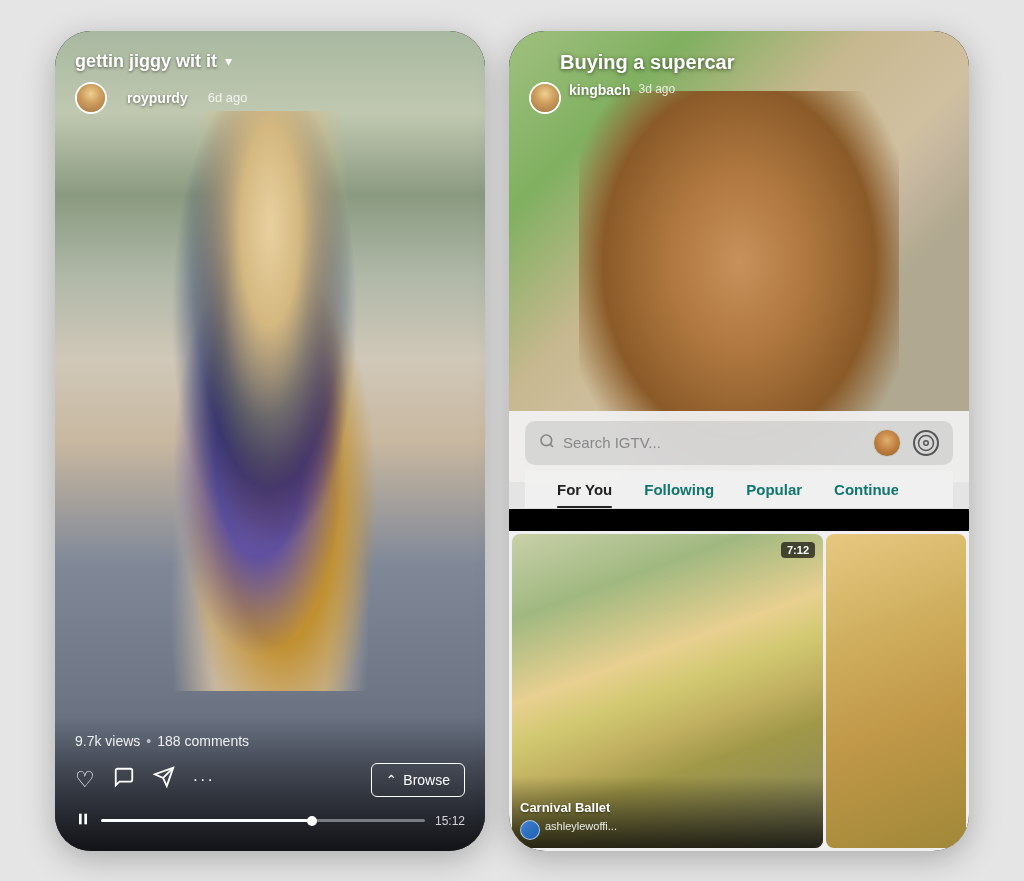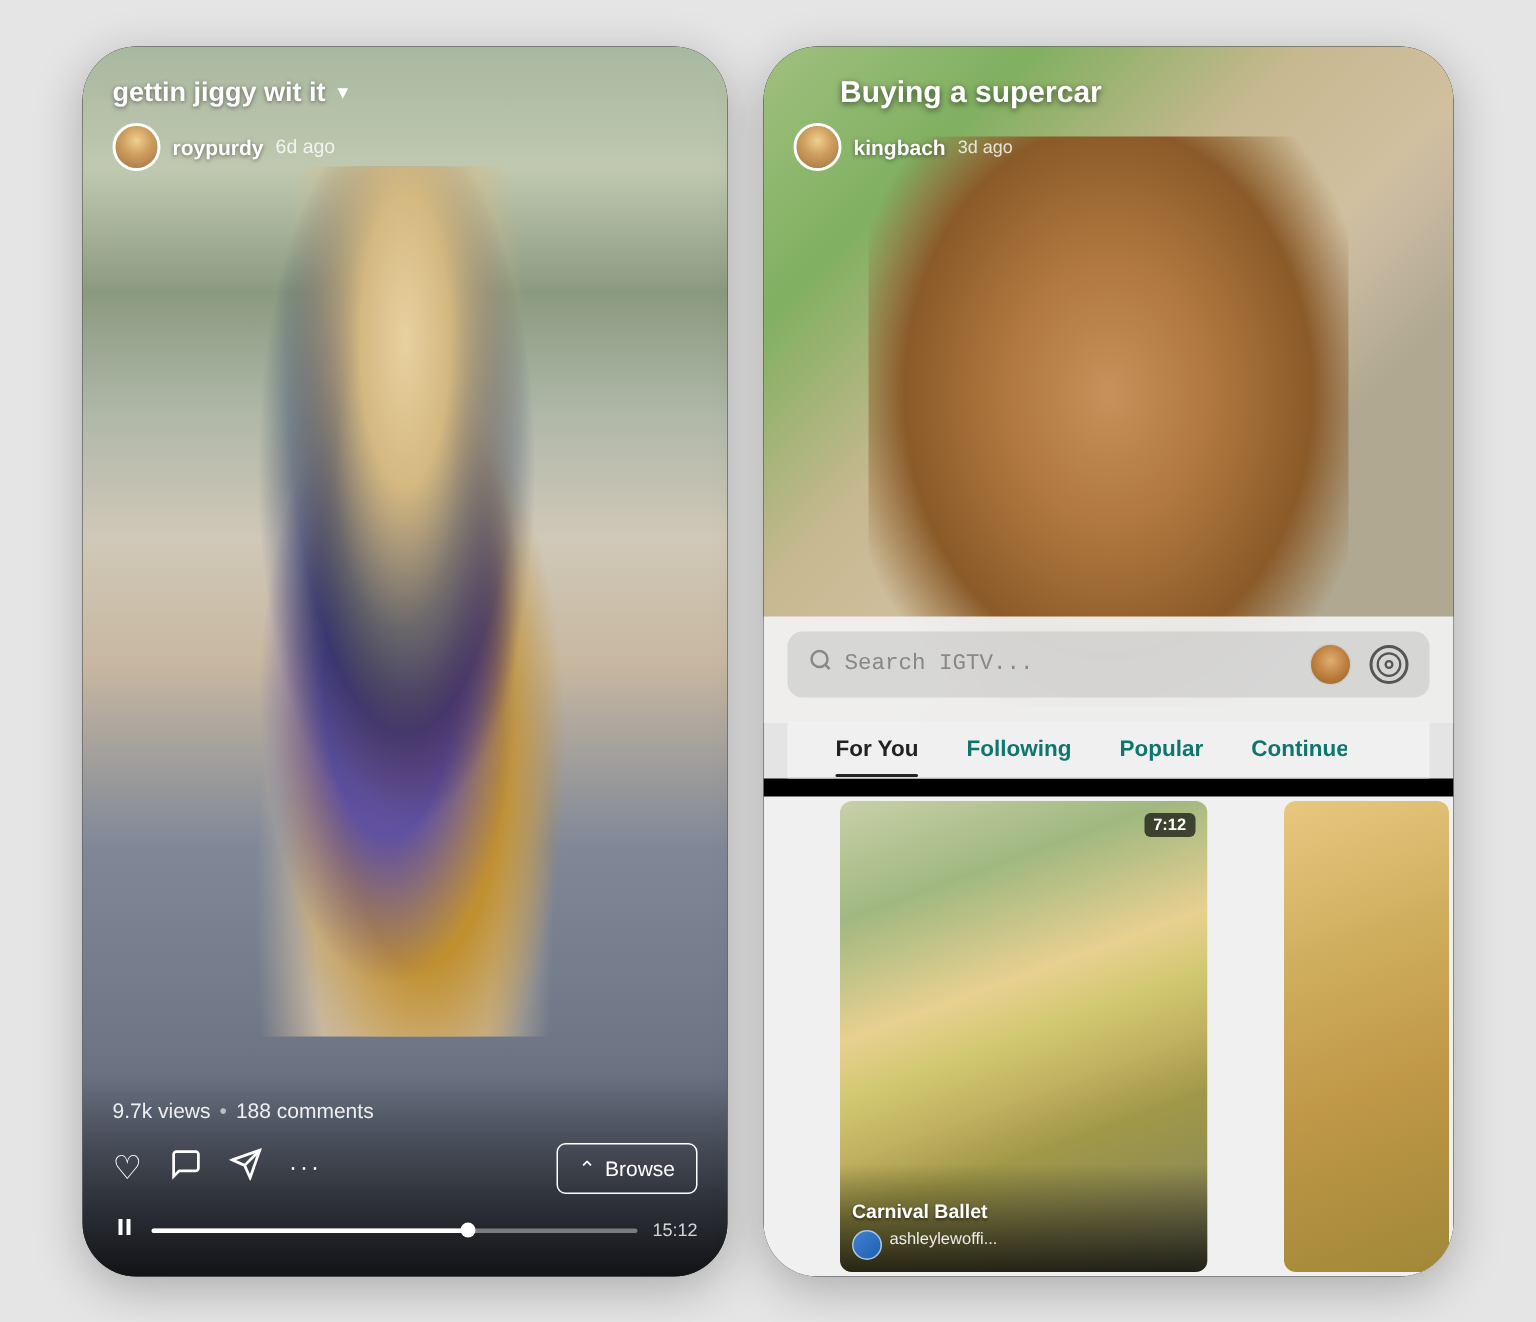--- a/index.html
+++ b/index.html
@@ -83,21 +83,21 @@
       font-weight: 600;
       text-shadow: 0 1px 3px rgba(0,0,0,0.5);
     }
     .dropdown-icon {
       color: #fff;
       font-size: 14px;
     }
     .user-row {
       display: flex;
       align-items: center;
-      gap: 8px;
+      gap: 20px;
     }
     .avatar-small {
       width: 32px;
       height: 32px;
       border-radius: 50%;
       background: linear-gradient(135deg, #f09030, #c06020);
       border: 2px solid #fff;
       display: flex;
       align-items: center;
       justify-content: center;
@@ -247,21 +247,20 @@
     .igtv-title {
       color: #fff;
       font-size: 20px;
       font-weight: 700;
       text-shadow: 0 1px 4px rgba(0,0,0,0.6);
       margin-bottom: 8px;
       margin-left: 31px;
     }
     .igtv-user-row {
       display: flex;
-      align-items: center;
       gap: 8px;
     }
     .igtv-username {
       color: #fff;
       font-size: 14px;
       font-weight: 600;
       text-shadow: 0 1px 3px rgba(0,0,0,0.5);
     }
     .igtv-time {
       color: rgba(255,255,255,0.8);
@@ -277,22 +276,21 @@
       background: rgba(240,240,240,0.95);
       padding: 10px 16px 0;
     }
     .search-bar {
       background: rgba(180,180,180,0.4);
       border-radius: 10px;
       padding: 8px 14px;
       display: flex;
       align-items: center;
       gap: 8px;
-      margin-bottom: 16px;
-      font-family: Liberation Mono, monospace;
+      margin-bottom: 6px;
     }
     .search-icon-svg {
       color: #888;
       font-size: 16px;
     }
     .search-placeholder {
       color: #888;
       font-size: 15px;
     }
     .search-right-icons {
@@ -364,21 +362,20 @@
       gap: 3px;
       padding: 3px;
       overflow: hidden;
     }
     .thumb-card {
       flex: 1;
       border-radius: 8px;
       overflow: hidden;
       position: relative;
       background: #d946ef;
-      margin-left: 48px;
     }
     .thumb-card:last-child {
       flex: 0.5;
     }
     .thumb-bg-1 {
       width: 100%;
       height: 100%;
       background: linear-gradient(
         160deg,
         #c8d0a8 0%,

